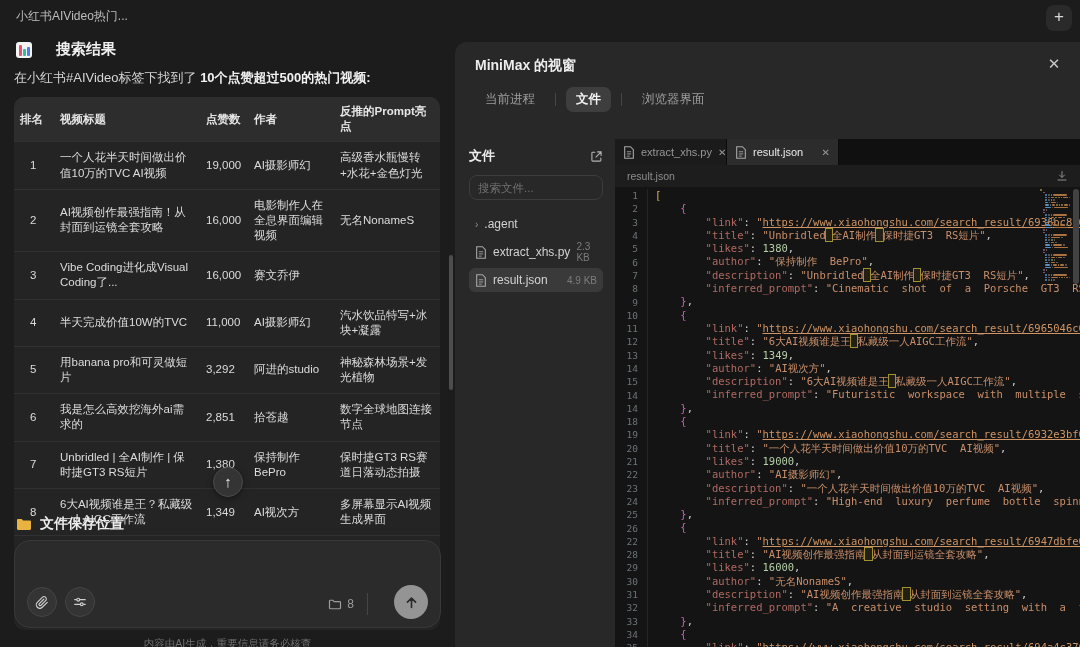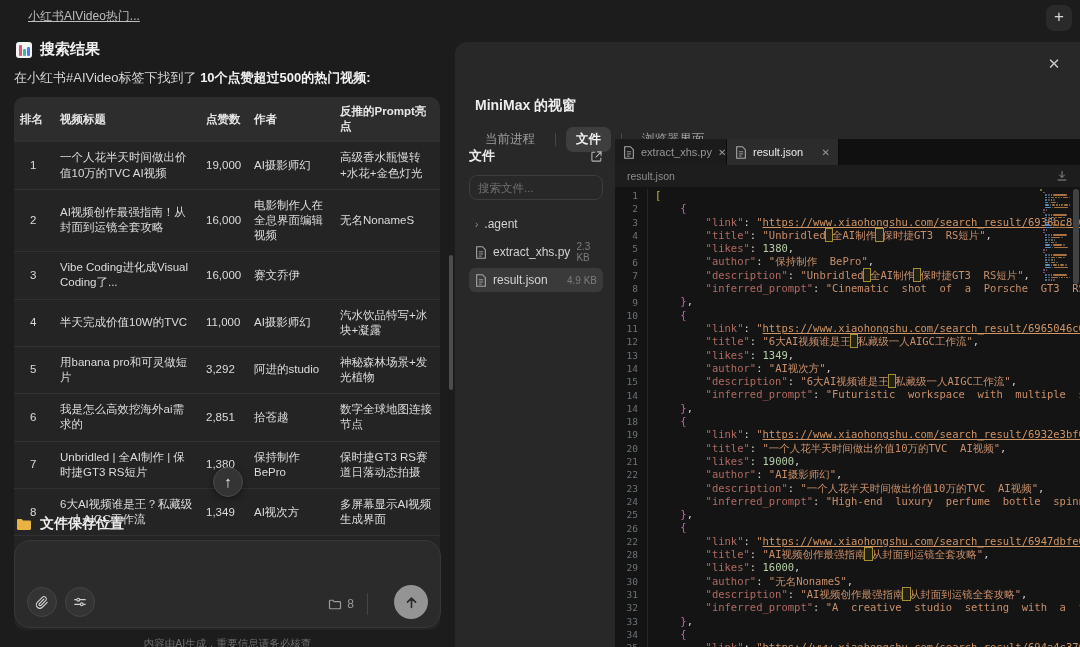--- a/index.html
+++ b/index.html
@@ -2,27 +2,27 @@
 <html><head>
 <meta charset="utf-8">
 <style>
   * { margin:0; padding:0; box-sizing:border-box; }
   html,body { width:1080px; height:647px; overflow:hidden; background:#181818;
     font-family:"Liberation Sans","DejaVu Sans",sans-serif; }
   .app { position:relative; width:1080px; height:647px; background:#1c1c1c; }
 
   
   .top-bar { position:absolute; top:0; left:0; right:0; height:28px; }
-  .conv-title { position:absolute; left:28px; top:8px; font-size:12px; color:#bdbdbd;text-decoration:underline; }
+  .conv-title { position:absolute; left:16px; top:8px; font-size:12px; color:#bdbdbd; }
   .plus-btn { position:absolute; right:8px; top:5px; width:26px; height:26px; border-radius:8px;
     background:#2a2a2a; color:#d8d8d8; font-size:17px; line-height:24px; text-align:center; cursor:pointer; }
 
   
   .left-pane { position:absolute; left:0; top:28px; width:455px; bottom:0; }
-  .results-head { display:flex; align-items:center; gap:8px; margin:12px 0 10px 16px;text-align:right; }
+  .results-head { display:flex; align-items:center; gap:24px; margin:12px 0 10px 16px;text-align:right; }
   .results-head .txt { font-size:15px; font-weight:bold; color:#f0f0f0; }
   .chart-ico { width:16px; height:16px; border-radius:3px; background:#f4f4f4; position:relative; overflow:hidden; }
   .chart-ico i { position:absolute; bottom:2px; width:3px; border-radius:1px; }
   .chart-ico .b1 { left:2.5px; height:11px; background:#e0566e; }
   .chart-ico .b2 { left:6.7px; height:7px;  background:#2fbf9a; }
   .chart-ico .b3 { left:10.9px; height:9px; background:#4f7df0; }
   .intro { margin:0 16px 10px 14px; font-size:13px; color:#d6d6d6; }
   .intro b { color:#f2f2f2; }
 
   .table-wrap { margin:0 15px 0 14px; border-radius:10px; overflow:hidden; background:#242424; }
@@ -55,21 +55,21 @@
     color:#9c9c9c; font-size:12px; }
   .count-divider { position:absolute; right:72px; bottom:12px; width:1px; height:22px; background:#454545; }
   .send-btn { position:absolute; right:12px; bottom:8px; width:34px; height:34px; border-radius:50%;
     background:#949494; display:flex; align-items:center; justify-content:center; cursor:pointer; }
   .disclaimer { margin-top:9px; text-align:center; font-size:10.5px; color:#6e6e6e; }
 
   
   .right-panel { position:absolute; left:455px; top:42px; right:0; bottom:0; background:#282828;
     border-top-left-radius:12px; overflow:hidden; }
   .rp-header { position:relative; padding:15px 18px 0 20px; }
-  .rp-title { font-size:14px; font-weight:bold; color:#ededed;margin-top:40px; }
+  .rp-title { font-size:14px; font-weight:bold; color:#ededed; }
   .rp-close { position:absolute; right:16px; top:12px; width:20px; height:20px; color:#c9c9c9;
     font-size:15px; line-height:20px; text-align:center; cursor:pointer; }
   .rp-tabs { display:flex; align-items:center; gap:10px; padding:12px 0 10px 20px; }
   .rp-tab { font-size:12.5px; color:#9e9e9e; padding:4px 10px; border-radius:7px; cursor:pointer; }
   .rp-tab.active { background:#3e3e3e; color:#f0f0f0; font-weight:bold; }
   .tab-sep { width:1px; height:13px; background:#464646; }
 
   .rp-body { position:absolute; left:0; right:0; top:97px; bottom:0; display:flex; }
 
   

